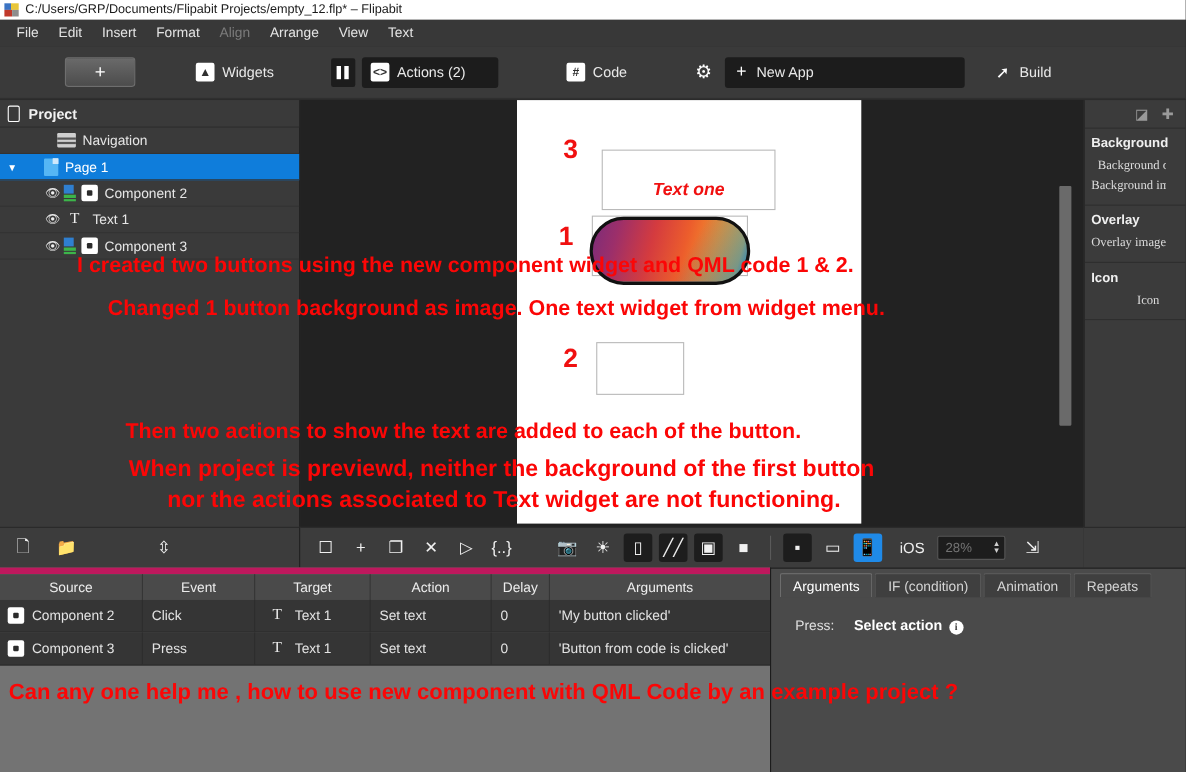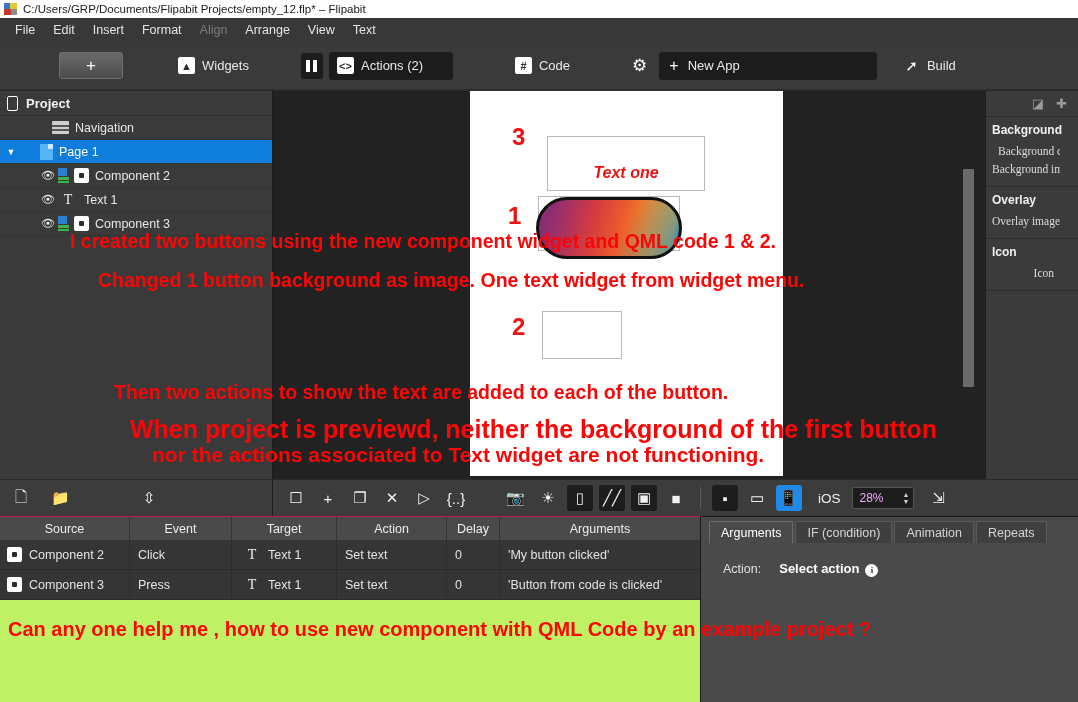--- a/index.html
+++ b/index.html
@@ -203,28 +203,28 @@
     color: #f0f0f0; font-size: 15px; border-radius: 3px; flex: none;
   }
   .ico-btn.dark { background: #1d1d1d; }
   .ico-btn.blue { background: #1f8ae8; }
   .vsep { width: 1px; height: 22px; background: #5a5a5a; margin: 0 5px; flex: none; }
   .zoom-field {
     width: 62px; height: 22px; background: #1d1d1d; border: 1px solid #555;
     border-radius: 2px; display: flex; align-items: center; justify-content: space-between;
     padding: 0 3px 0 7px; margin-left: 5px; flex: none;
   }
-  .zoom-val { font-size: 12px; color: #f0abfc; }
+  .zoom-val { font-size: 12px; color: #737373; }
   .spin { display: flex; flex-direction: column; gap: 1px; color: #cfcfcf; font-size: 7px; line-height: 6px; }
   .ios-lbl { font-size: 13.5px; color: #f0f0f0; margin-left: 10px; flex: none; }
 
   
   .actions-table {
     position: absolute; left: 0; top: 516px; width: 700px; height: 186px;
-    background: #bef264; border-top: 1px solid #be185d;
+    background: #737373; border-top: 6px solid #be185d;
     font-size: 12.5px; color: #e3e3e3;
   }
   .at-header { display: flex; height: 23px; background: #4a4a4a; }
   .at-header div {
     display: flex; align-items: center; justify-content: center;
     border-right: 1px solid #353535; color: #ececec; font-size: 12.5px;
   }
   .at-row { display: flex; height: 30px; background: #353535; border-bottom: 1px solid #2b2b2b; }
   .at-row > div {
     display: flex; align-items: center; padding-left: 8px;
@@ -257,21 +257,21 @@
   }
 
   
   .anno {
     position: absolute; color: #fb0606; font-weight: bold; white-space: nowrap;
     font-family: "Liberation Sans", sans-serif;
   }
   .a1 { left: 70px;  top: 230px; font-size: 19.5px; }
   .a2 { left: 98px;  top: 269px; font-size: 19.5px; }
   .a3 { left: 114px; top: 381px; font-size: 19.5px; }
-  .a4 { left: 130px; top: 415px; font-size: 25px; }
+  .a4 { left: 117px; top: 415px; font-size: 21px; }
   .a5 { left: 152px; top: 443px; font-size: 21px; }
   .a6 { left: 8px;   top: 618px; font-size: 20px; }
 </style>
 </head>
 <body>
 
 <div id="app">
 
   <div class="titlebar">
     <span class="title-ico">
@@ -500,21 +500,21 @@
   </div>
 
   <div class="tabs-panel">
     <div class="tabs-row">
       <div class="tab active">Arguments</div>
       <div class="tab">IF (condition)</div>
       <div class="tab">Animation</div>
       <div class="tab">Repeats</div>
     </div>
     <div class="tabs-body">
-      <span class="tb-key">Action:</span>
+      <span class="tb-key">Press:</span>
       <span class="tb-val">
         <span>Select action</span><span class="info-ico">i</span>
       </span>
     </div>
   </div>
 
   <div class="anno a1">I created two buttons using the new component widget and QML code 1 &amp; 2.</div>
   <div class="anno a2">Changed 1 button background as image. One text widget from widget menu.</div>
   <div class="anno a3">Then two actions to show the text are added to each of the button.</div>
   <div class="anno a4">When project is previewd, neither the background of the first button</div>

